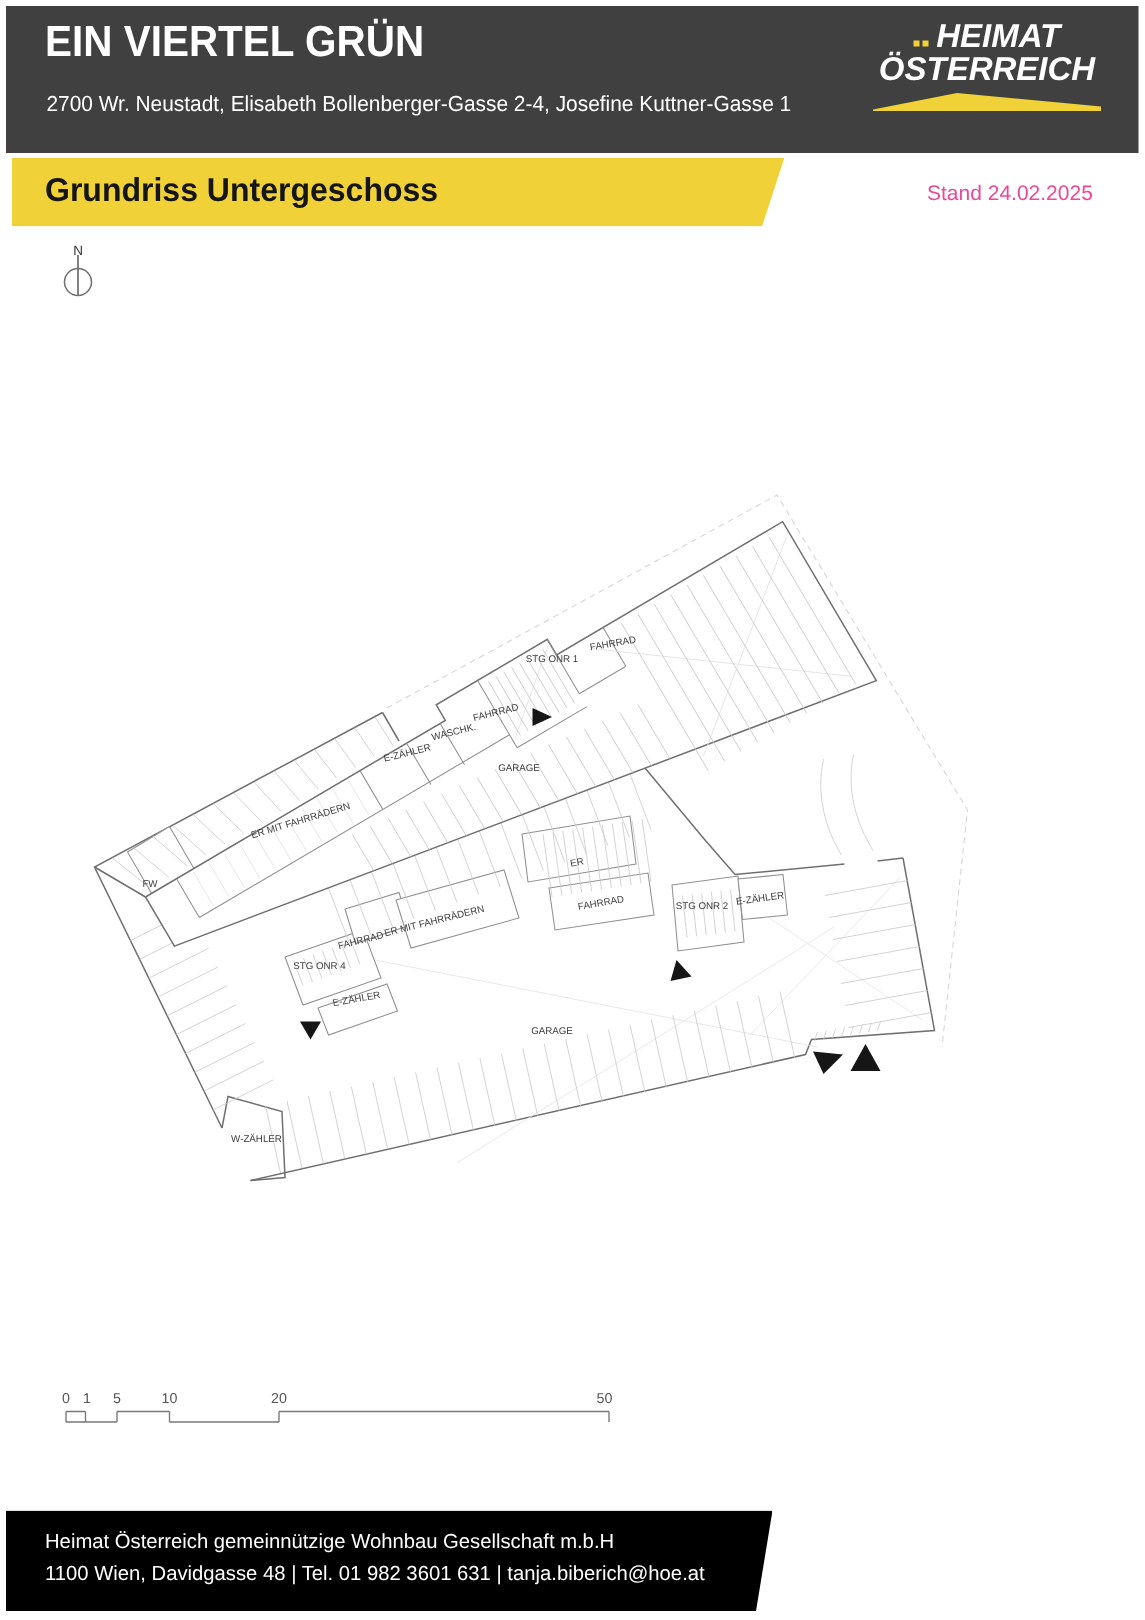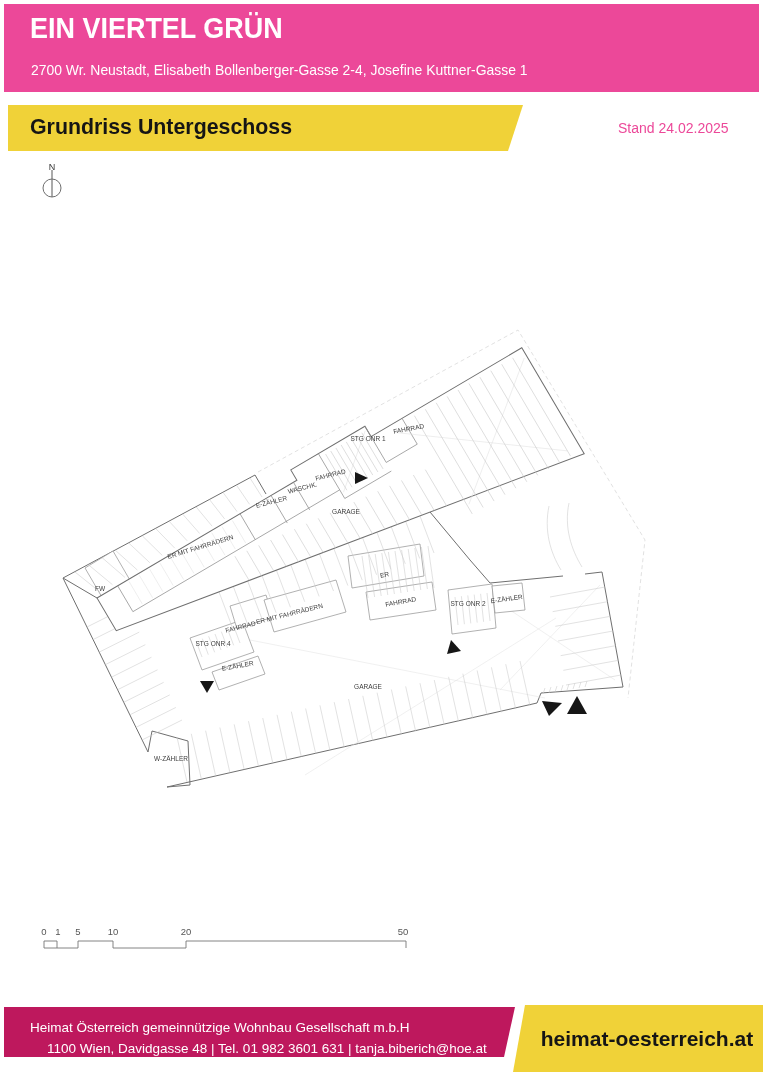--- a/index.html
+++ b/index.html
@@ -1,19 +1,19 @@
 <!DOCTYPE html>
 <html><head>
 <meta charset="utf-8">
 <style>
   html,body{margin:0;padding:0;background:#fff;}
   .page{position:relative;width:763px;height:1080px;background:#fff;overflow:hidden;
         font-family:"Liberation Sans",sans-serif;}
   
-  .header{position:absolute;left:4px;top:4px;width:755px;height:88px;background:#ec4899;}
+  .header{position:absolute;left:4px;top:4px;width:755px;height:98px;background:#404040;}
   .header .title{position:absolute;left:26px;top:8px;color:#fff;font-size:29px;font-weight:bold;
         letter-spacing:0px;transform:scaleX(.93);transform-origin:left top;white-space:nowrap;}
   .header .address{position:absolute;left:27px;top:58px;color:#fff;font-size:14.5px;
         transform:scaleX(.96);transform-origin:left top;white-space:nowrap;}
   .logo{position:absolute;right:16px;top:9px;width:170px;text-align:center;color:#fff;
         font-style:italic;font-weight:bold;line-height:1.02;}
   .logo .l1{font-size:22px;white-space:nowrap;}
   .logo .l2{font-size:22px;white-space:nowrap;}
   .logo .dots{display:inline-block;margin-right:3px;}
   .logo .dots i{display:inline-block;width:4px;height:4px;background:#F0D238;margin-right:2px;}
@@ -31,37 +31,44 @@
   .wall2{stroke:#8f8f8f;stroke-width:.7;fill:#ffffff;}
   .lt{stroke:#c9c9c9;stroke-width:.55;fill:none;}
   .xlt{stroke:#e3e3e3;stroke-width:.55;fill:none;}
   .dash{stroke:#d4d4d4;stroke-width:.7;fill:none;stroke-dasharray:4 3;}
   .tri{fill:#161616;stroke:none;}
   .plabel{font-family:"Liberation Sans",sans-serif;font-size:6.5px;fill:#3d3d3d;text-anchor:middle;}
   .slabel{font-family:"Liberation Sans",sans-serif;font-size:9.5px;fill:#555;text-anchor:middle;}
   .nlabel{font-family:"Liberation Sans",sans-serif;font-size:9px;fill:#333;text-anchor:middle;}
   .sbar{stroke:#777;stroke-width:.9;fill:none;}
   
-  .footer-gray{position:absolute;left:4px;top:1007px;width:511px;height:50px;background:#be185d;
+  .footer-gray{position:absolute;left:4px;top:1007px;width:511px;height:67px;background:#000000;
         clip-path:polygon(0 0,100% 0,calc(100% - 11px) 100%,0 100%);}
   .footer-gray .f1{position:absolute;left:26px;top:13px;color:#fff;font-size:13.5px;white-space:nowrap;}
-  .footer-gray .f2{position:absolute;left:26px;top:34px;color:#fff;font-size:13.5px;white-space:nowrap;margin-left:17px;}
+  .footer-gray .f2{position:absolute;left:26px;top:34px;color:#fff;font-size:13.5px;white-space:nowrap;}
   .footer-yellow{position:absolute;left:501px;top:1005px;width:262px;height:67px;background:#F0D238;
         clip-path:polygon(24px 0,100% 0,100% 100%,12px 100%);}
   .footer-yellow .site{position:absolute;left:30px;right:0;top:0;height:67px;line-height:67px;
         text-align:center;font-size:21px;font-weight:bold;color:#151515;white-space:nowrap;}
 </style>
 </head>
 <body>
 
 <div class="page">
 
   <div class="header">
     <div class="title">EIN VIERTEL GRÜN</div>
     <div class="address">2700 Wr. Neustadt, Elisabeth Bollenberger-Gasse 2-4, Josefine Kuttner-Gasse 1</div>
+    <div class="logo">
+      <div class="l1"><span class="dots"><i></i><i></i></span><span>HEIMAT</span></div>
+      <div class="l2">ÖSTERREICH</div>
+      <svg width="152" height="12" viewBox="0 0 152 12">
+        <polygon points="0,11 56,0 152,9 152,12 0,12" fill="#F0D238"></polygon>
+      </svg>
+    </div>
   </div>
 
   <div class="ribbon">
     <div class="rtitle">Grundriss Untergeschoss</div>
   </div>
   <div class="stand">Stand 24.02.2025</div>
 
   <svg class="plansvg" width="763" height="1080" viewBox="0 0 763 1080">
 
     <g>
@@ -292,17 +299,14 @@
           <text x="186" y="935" class="slabel">20</text>
           <text x="403" y="935" class="slabel">50</text>
         </g>
     </g>
   </svg>
 
   <div class="footer-gray">
     <div class="f1">Heimat Österreich gemeinnützige Wohnbau Gesellschaft m.b.H</div>
     <div class="f2">1100 Wien, Davidgasse 48 | Tel. 01 982 3601 631 | tanja.biberich@hoe.at</div>
   </div>
-  <div class="footer-yellow">
-    <div class="site">heimat-oesterreich.at</div>
-  </div>
 
 </div>
 
 </body></html>

